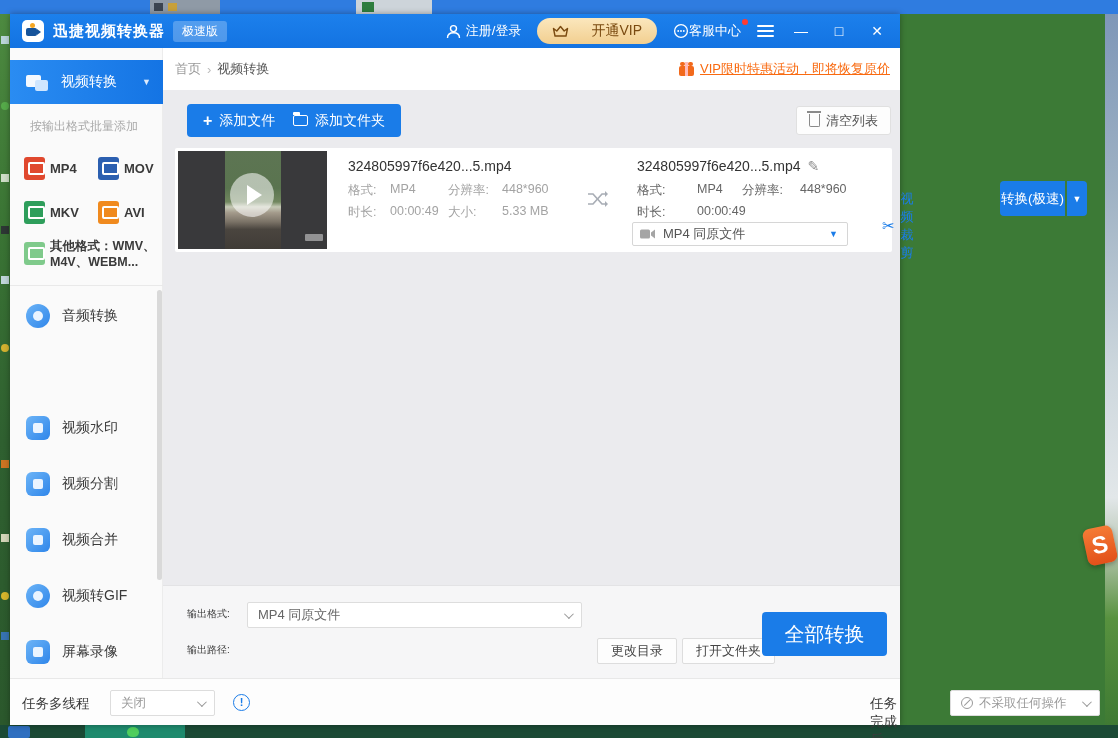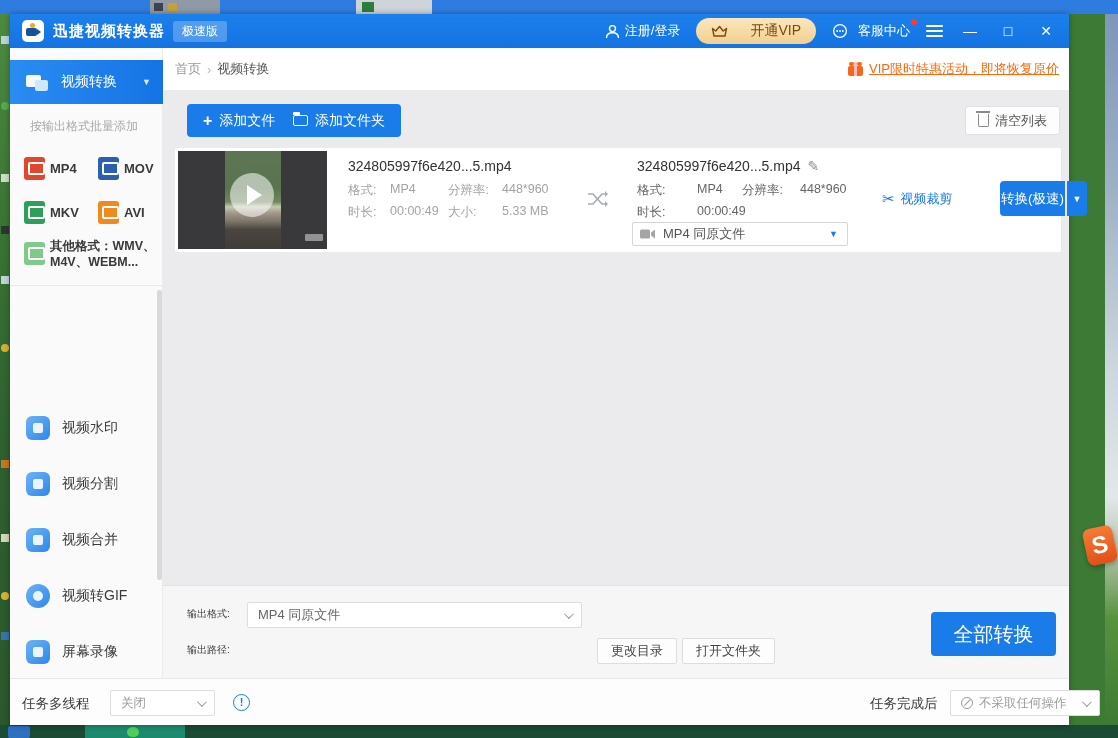--- a/index.html
+++ b/index.html
@@ -16,35 +16,35 @@
     background: linear-gradient(180deg, #4d8a40 0%, #3a7434 30%, #2f6030 60%, #2b582c 100%); }
   .desk-left i { position: absolute; left: 1px; width: 8px; height: 8px; opacity: .85; }
   .desk-right { position: absolute; left: 1105px; top: 14px; width: 13px; height: 711px;
     background: linear-gradient(180deg, #7e97b8 0%, #9fb2c4 25%, #cdd7dd 50%, #e2e7e9 68%, #b9c7b4 75%, #58923f 85%, #3f7a33 100%); }
   .taskbar { position: absolute; left: 0; top: 725px; width: 1118px; height: 13px; background: #1b4a35; }
   .taskbar .tb1 { position: absolute; left: 8px; top: 1px; width: 22px; height: 12px; background: #2f6fc0; border-radius: 2px; }
   .taskbar .tb2 { position: absolute; left: 85px; top: 0; width: 100px; height: 13px; background: #1e8a6d; }
   .taskbar .tb2 i { position: absolute; left: 42px; top: 2px; width: 12px; height: 10px; background: #4fce5d; border-radius: 50% 50% 45% 45%; }
 
   
-  .win { position: absolute; left: 10px; top: 14px; width: 1059px; height: 711px; background: #3b82f6; box-shadow: 0 0 6px rgba(0,0,0,.35); }
+  .win { position: absolute; left: 10px; top: 14px; width: 890px; height: 711px; background: #3b82f6; box-shadow: 0 0 6px rgba(0,0,0,.35); }
 
   
   .titlebar { position: absolute; left: 0; top: 0; right: 0; height: 34px; background: linear-gradient(180deg,#1c80ec,#1373e2); display: flex; align-items: center; }
   .app-ico { width: 22px; height: 22px; margin-left: 12px; background: #fff; border-radius: 5px; position: relative; flex: none; }
   .app-ico .cam { position: absolute; left: 4px; top: 8px; width: 11px; height: 8px; background: #16539a; border-radius: 2px; }
   .app-ico .cam:after { content: ""; position: absolute; right: -4px; top: 1px; border-left: 4px solid #16539a; border-top: 3px solid transparent; border-bottom: 3px solid transparent; }
   .app-ico .dot { position: absolute; left: 8px; top: 3px; width: 5px; height: 5px; background: #f5a623; border-radius: 50%; }
   .win-title { color: #fff; font-size: 15px; font-weight: bold; margin-left: 9px; letter-spacing: 1px; }
   .ver-badge { margin-left: 8px; background: rgba(255,255,255,.25); color: #fff; font-size: 12px; padding: 2px 9px; border-radius: 3px; }
   .tb-right { margin-left: auto; display: flex; align-items: center; gap: 16px; padding-right: 12px; }
   .tb-login { display: flex; align-items: center; gap: 5px; color: #fff; font-size: 13px; cursor: pointer; }
   .vip-pill { display: flex; align-items: center; gap: 22px; height: 26px; padding: 0 15px; border-radius: 13px;
     background: linear-gradient(180deg,#fbe7bd,#f2cf90); color: #7a4a10; font-size: 14px; cursor: pointer; }
-  .tb-service { position: relative; display: flex; align-items: center; gap: 10px; color: #fff; font-size: 13px; cursor: pointer; justify-content: center; }
+  .tb-service { position: relative; display: flex; align-items: center; gap: 0; color: #fff; font-size: 13px; cursor: pointer; justify-content: center; }
   .tb-service .reddot { position: absolute; right: -7px; top: -3px; width: 6px; height: 6px; border-radius: 50%; background: #ff3b30; }
   .burger { width: 17px; height: 12px; display: flex; flex-direction: column; justify-content: space-between; cursor: pointer; }
   .burger i { height: 2px; background: #fff; border-radius: 1px; }
   .win-btn { color: #fff; font-size: 14px; width: 22px; text-align: center; cursor: pointer; line-height: 34px; }
 
   
   .sidebar { position: absolute; left: 0; top: 34px; width: 153px; bottom: 47px; background: #fafafa; border-right: 1px solid #ececec; }
   .side-active { position: absolute; left: 0; top: 12px; width: 153px; height: 44px; background: linear-gradient(90deg,#2a8cf2,#1474e4); display: flex; align-items: center; cursor: pointer; }
   .side-active .ico { width: 24px; height: 20px; margin-left: 16px; position: relative; }
   .side-active .ico .b1 { position: absolute; left: 0; top: 3px; width: 15px; height: 12px; background: #fff; border-radius: 2px; opacity: .95; }
@@ -248,20 +248,24 @@
         <span class="flbl">AVI</span>
       </div>
       <div class="fmt-other">
         <span class="fico"></span>
         <span class="txt"><span>其他格式：WMV、</span><br>
         <span>M4V、WEBM...</span></span>
       </div>
 
       <div class="side-div"></div>
 
+      <div class="side-item" style="top:240px">
+        <span class="sico round"></span>
+        <span class="slbl">音频转换</span>
+      </div>
       <div class="side-item" style="top:352px">
         <span class="sico"></span>
         <span class="slbl">视频水印</span>
       </div>
       <div class="side-item" style="top:408px">
         <span class="sico"></span>
         <span class="slbl">视频分割</span>
       </div>
       <div class="side-item" style="top:464px">
         <span class="sico"></span>

